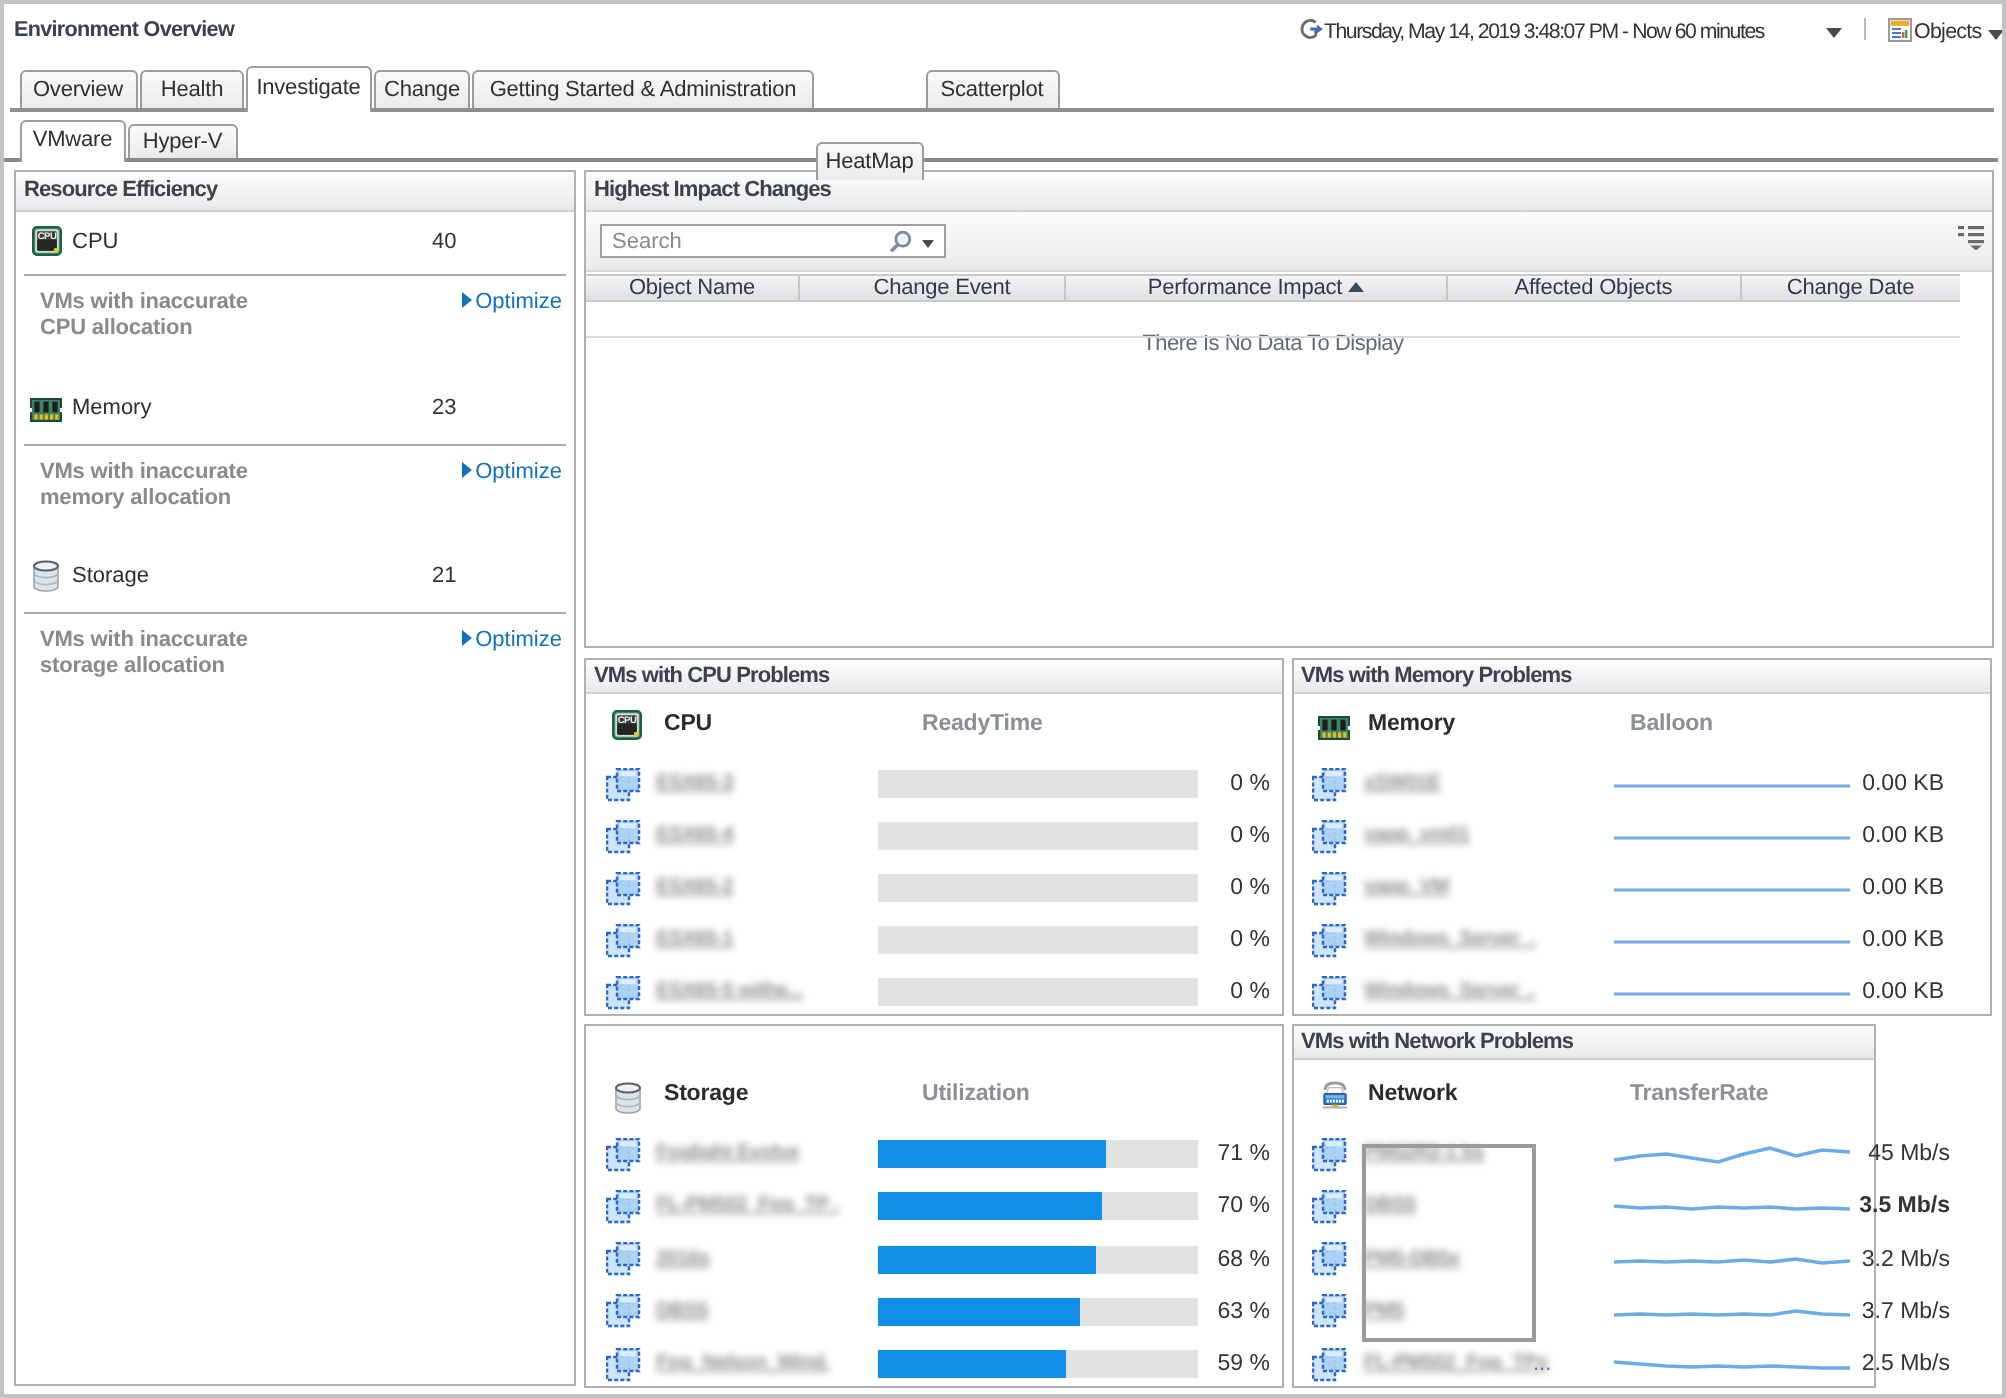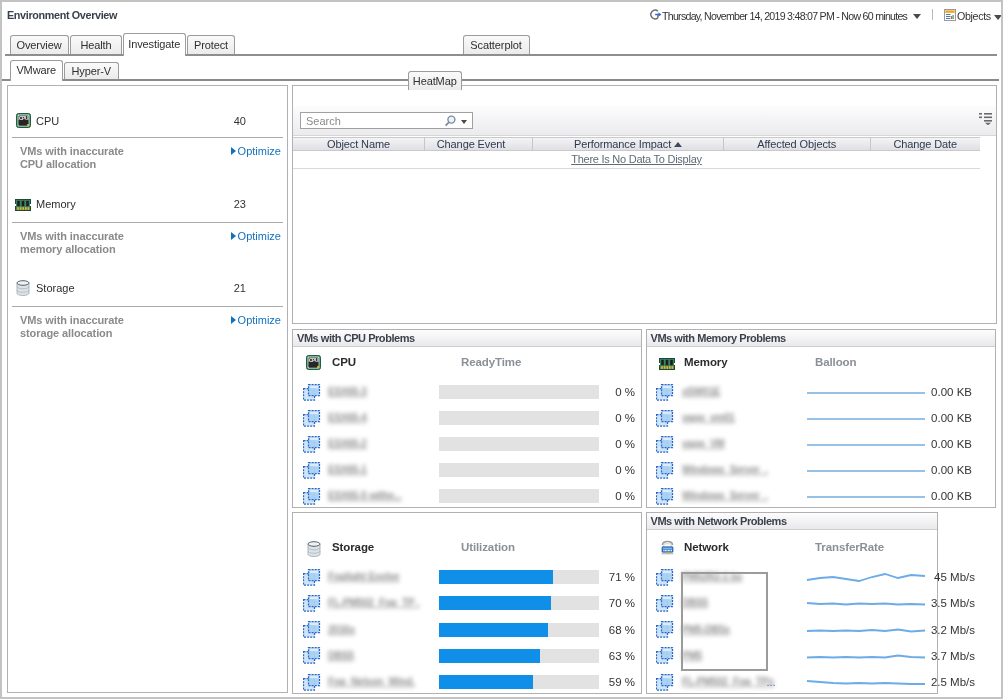--- a/index.html
+++ b/index.html
@@ -22,21 +22,21 @@
 .panel { position:absolute; border:1px solid #b1b1b4; background:#fff; }
 .phead { position:absolute; left:0; right:0; top:0; height:20px;
   background:linear-gradient(#fdfdfd,#e9e9ec); border-bottom:1px solid #cfcfd2;
   font-size:11px; font-weight:bold; color:#3b424d; line-height:19px; padding-left:4px; letter-spacing:-0.45px;}
 .phead2 { height:17px; line-height:16px; }
 .sep { position:absolute; height:1px; background:#a9a9a9; }
 .dim { font-weight:bold; color:#8a8a8a; font-size:11px; line-height:13px; letter-spacing:-0.1px;}
 .opt { position:absolute; font-size:11px; color:#1271bc; }
 .opt .tri { display:inline-block; width:0; height:0; border-left:5px solid #1271bc;
   border-top:4px solid transparent; border-bottom:4px solid transparent; margin-right:2px; }
-.val { position:absolute; font-size:11px; color:#333; text-align:right; }
+.val { position:absolute; font-size:11px; color:#333; }
 .mname { font-size:11.5px; font-weight:bold; color:#2b2b2b; letter-spacing:-0.1px;}
 .mcol  { font-size:11.5px; font-weight:bold; color:#8a9097; letter-spacing:-0.1px;}
 .blur { color:#8e8e8e; filter:blur(1.9px); font-size:10px; font-weight:bold; text-decoration:underline; white-space:nowrap; letter-spacing:-0.2px; }
 .bar { position:absolute; width:160px; height:14px; background:#e2e2e2; }
 .bar .fill { position:absolute; left:0; top:0; bottom:0; background:#0f8fe8; }
 .pct { position:absolute; width:40px; font-size:11.5px; color:#333; text-align:right; }
 .kb  { position:absolute; width:60px; font-size:11.5px; color:#333; text-align:right; }
 
 
 .search { position:absolute; border:1px solid #a0a0a0; background:#fff; }
@@ -53,48 +53,50 @@
   <div class="edge" style="left:0; top:0; width:1003px; height:2px;"></div>
   <div class="edge" style="left:0; top:0; width:2px; height:699px;"></div>
   <div class="edge" style="left:1001px; top:0; width:2px; height:699px;"></div>
   <div class="edge" style="left:0; top:697px; width:1003px; height:2px;"></div>
 
   <div class="abs title">Environment Overview</div>
   <svg class="abs" style="left:648px; top:8px;" width="14" height="13" viewBox="0 0 15 14">
     <path d="M10.6 3.4 A4.6 4.6 0 1 0 10.6 10.6 M10.6 10.6 L10.6 7.6" fill="none" stroke="#6a6a6a" stroke-width="1.5"></path>
     <path d="M7.6 6.2 H11.2 V4.6 L14.4 7 L11.2 9.4 V7.8 H7.6 Z" fill="#3c6fc4"></path>
   </svg>
-  <div class="abs" style="left:662px; top:10px; width:246px; font-size:10.6px; color:#333; letter-spacing:-0.72px; white-space:nowrap;">Thursday, November 14, 2019 3:48:07 PM - Now 60 minutes</div>
+  <div class="abs" style="left:662px; top:10px; width:246px; font-size:10.6px; color:#333; letter-spacing:-0.72px; white-space:nowrap;">Thursday, May 14, 2019 3:48:07 PM - Now 60 minutes</div>
   <div class="abs" style="left:913px; top:14px; width:0; height:0; border-top:5px solid #4a4a4a; border-left:4.5px solid transparent; border-right:4.5px solid transparent;"></div>
   <div class="abs" style="left:932px; top:9px; width:1px; height:11px; background:#b9b9b9;"></div>
   <svg class="abs" style="left:944px; top:9px;" width="12" height="12" viewBox="0 0 12 12">
     <rect x="0.5" y="0.5" width="11" height="11" fill="#fdfdfd" stroke="#9a9a9a" stroke-width="1"></rect>
     <rect x="1.3" y="1.3" width="9.4" height="2.6" fill="#f0a929"></rect>
     <rect x="2" y="5" width="4.5" height="1" fill="#4a7ab8"></rect>
     <rect x="2" y="7" width="4.5" height="1" fill="#4a7ab8"></rect>
     <rect x="2" y="9" width="4.5" height="1" fill="#4a7ab8"></rect>
     <rect x="7" y="7" width="1.2" height="3" fill="#e05c3a"></rect>
     <rect x="8.5" y="6" width="1.2" height="4" fill="#3fa045"></rect>
   </svg>
   <div class="abs" style="left:957px; top:10px; font-size:10.7px; color:#333; letter-spacing:-0.35px;">Objects</div>
   <div class="abs" style="left:994px; top:15px; width:0; height:0; border-top:5px solid #4a4a4a; border-left:4.5px solid transparent; border-right:4.5px solid transparent;"></div>
 
   <div class="abs tabline1"></div>
   <div class="tab" style="left:9.5px; top:34.5px; width:59px; height:19.5px; line-height:19px;">Overview</div>
   <div class="tab" style="left:70px; top:34.5px; width:52px; height:19.5px; line-height:19px;">Health</div>
   <div class="tab sel" style="left:123px; top:32.5px; width:62.5px; height:23px; line-height:21px;">Investigate</div>
-  <div class="tab" style="left:187px; top:34.5px; width:48px; height:19.5px; line-height:19px;">Protect</div>
+  <div class="tab" style="left:187px; top:34.5px; width:48px; height:19.5px; line-height:19px;">Change</div>
+  <div class="tab" style="left:236px; top:34.5px; width:171px; height:19.5px; line-height:19px;">Getting Started &amp; Administration</div>
   <div class="tab" style="left:408px; top:34.5px; width:53.5px; height:19.5px; line-height:19px;margin-top:36px;">HeatMap</div>
   <div class="tab" style="left:462.5px; top:34.5px; width:67px; height:19.5px; line-height:19px;">Scatterplot</div>
 
   <div class="abs tabline2"></div>
   <div class="tab sel" style="left:9.5px; top:59.5px; width:53.5px; height:21.5px; line-height:19px;">VMware</div>
   <div class="tab" style="left:64px; top:61.5px; width:54.5px; height:17.5px; line-height:17px;">Hyper-V</div>
 
   <div class="panel" style="left:7px; top:85px; width:281px; height:608px;">
+    <div class="phead">Resource Efficiency</div>
 
     <svg class="abs" style="left:8px; top:27px;" width="15" height="15" viewBox="0 0 15 15">
       <rect x="0.5" y="0.5" width="14" height="14" rx="2" fill="#3a8560" stroke="#1f5e40"></rect>
       <rect x="1.6" y="1.6" width="11.8" height="11.8" rx="1.2" fill="#cfe2d6"></rect>
       <rect x="2.6" y="2.6" width="9.8" height="9.8" rx="0.6" fill="#3a3a3a"></rect>
       <rect x="2.6" y="7" width="9.8" height="5.4" rx="0.6" fill="#262626"></rect>
       <text x="7.5" y="6.6" font-size="4.8" font-weight="bold" fill="#ededed" text-anchor="middle" font-family="Liberation Sans" letter-spacing="-0.3">CPU</text>
       <circle cx="12" cy="12" r="1.1" fill="#f2c410"></circle>
     </svg>
     <div class="abs" style="left:28px; top:29px; font-size:11px; color:#2e2e2e;">CPU</div>
@@ -129,45 +131,46 @@
       <path d="M1 10 a6 2.3 0 0 0 12 0" fill="none" stroke="#aab6bf" stroke-width="0.8"></path>
     </svg>
     <div class="abs" style="left:28px; top:196px; font-size:11px; color:#2e2e2e;">Storage</div>
     <div class="val" style="left:208px; top:196px; width:30px;">21</div>
     <div class="sep" style="left:4px; top:220px; width:271px;"></div>
     <div class="abs dim" style="left:12px; top:228px;">VMs with inaccurate<br>storage allocation</div>
     <div class="opt" style="right:6px; top:228px;"><span class="tri"></span>Optimize</div>
   </div>
 
   <div class="panel" style="left:292px; top:85px; width:705px; height:239px;">
+    <div class="phead">Highest Impact Changes</div>
     <div class="abs" style="left:0; top:20px; width:703px; height:30px; background:linear-gradient(#fcfcfd,#ebebee); border-bottom:1px solid #d6d6d9;"></div>
     <div class="search" style="left:7px; top:26px; width:173px; height:17px;">
       <span class="ph">Search</span>
       <svg class="abs" style="left:143px; top:2px;" width="13" height="13" viewBox="0 0 13 13">
         <circle cx="7.4" cy="4.6" r="3.5" fill="#eef3f8" stroke="#7b8ba4" stroke-width="1.4"></circle>
         <line x1="4.8" y1="7.4" x2="1.6" y2="10.6" stroke="#7b8ba4" stroke-width="1.8"></line>
       </svg>
       <div class="abs" style="left:160px; top:6.5px; width:0; height:0; border-top:4px solid #4a4a4a; border-left:3.5px solid transparent; border-right:3.5px solid transparent;"></div>
     </div>
     <svg class="abs" style="left:686px; top:26px;" width="13" height="13" viewBox="0 0 13 13">
       <rect x="0" y="1" width="3" height="1.6" fill="#6a6a6a"></rect>
         <rect x="5" y="1" width="8" height="1.6" fill="#6a6a6a"></rect>
       <rect x="0" y="4.5" width="3" height="1.6" fill="#6a6a6a"></rect>
         <rect x="5" y="4.5" width="8" height="1.6" fill="#6a6a6a"></rect>
       <rect x="5" y="8" width="8" height="1.6" fill="#6a6a6a"></rect>
       <path d="M6 10.8 h6 l-3 2.5 z" fill="#6a6a6a"></path>
     </svg>
     <div class="thead" style="left:0; top:51px; width:687px; height:14px;">
-      <div class="th" style="left:0; width:132px;">Object Name</div>
+      <div class="th" style="left:0; width:107px;">Object Name</div>
       <div class="th" style="left:117px; width:123px;">Change Event</div>
       <div class="th" style="left:240px; width:191px;">Performance Impact <span style="display:inline-block; width:0; height:0; border-bottom:5px solid #3c4a5e; border-left:4px solid transparent; border-right:4px solid transparent; vertical-align:1px;"></span></div>
       <div class="th" style="left:431px; width:146.5px;">Affected Objects</div>
       <div class="th" style="left:577.5px; width:109.5px; border-right:none;">Change Date</div>
     </div>
-    <div class="nodata" style="left:0; top:67px; width:687px;text-decoration:underline;">There Is No Data To Display</div>
+    <div class="nodata" style="left:0; top:80px; width:687px;">There Is No Data To Display</div>
     <div class="abs" style="left:0; top:82px; width:687px; height:1px; background:#d9d9d9;"></div>
   </div>
 
   <div class="panel" style="left:292px; top:329px; width:350px; height:179px;">
     <div class="phead phead2">VMs with CPU Problems</div>
     <svg class="abs" style="left:13px; top:25px;" width="15" height="15" viewBox="0 0 15 15">
       <rect x="0.5" y="0.5" width="14" height="14" rx="2" fill="#3a8560" stroke="#1f5e40"></rect>
       <rect x="1.6" y="1.6" width="11.8" height="11.8" rx="1.2" fill="#cfe2d6"></rect>
       <rect x="2.6" y="2.6" width="9.8" height="9.8" rx="0.6" fill="#3a3a3a"></rect>
       <rect x="2.6" y="7" width="9.8" height="5.4" rx="0.6" fill="#262626"></rect>
@@ -381,21 +384,21 @@
     <div class="kb" style="left:268.5px; top:58.5px;">45 Mb/s</div>
     <svg class="abs vm" style="left:9.5px; top:82px;" width="18" height="17" viewBox="0 0 18 17">
         <rect x="0.5" y="4.5" width="11" height="11.5" fill="#cde5f9" stroke="#2b66c8" stroke-width="1.25" stroke-dasharray="2 1.1"></rect>
         <rect x="5.5" y="0.5" width="11" height="11" fill="#a8d0f2" fill-opacity="0.92" stroke="#2b66c8" stroke-width="1.25" stroke-dasharray="2 1.1"></rect>
         <rect x="6.8" y="1.6" width="8.4" height="2.6" fill="#ffffff" fill-opacity="0.55"></rect>
       </svg>
     <div class="abs blur" style="left:35.5px; top:84.5px;">DBS5</div>
     <svg class="abs" style="left:159.5px; top:82.5px;" width="120" height="16">
         <polyline points="1,8 14,9 27,8.5 40,9.5 53,8.5 66,9 79,8.5 92,9.5 105,9 119,9.5" fill="none" stroke="#6cace6" stroke-width="1.8"></polyline>
       </svg>
-    <div class="kb" style="left:268.5px; top:84.5px;">3.5 Mb/s</div>
+    <div class="kb" style="left:268.5px; top:84.5px;font-weight:bold;">3.5 Mb/s</div>
     <svg class="abs vm" style="left:9.5px; top:108.5px;" width="18" height="17" viewBox="0 0 18 17">
         <rect x="0.5" y="4.5" width="11" height="11.5" fill="#cde5f9" stroke="#2b66c8" stroke-width="1.25" stroke-dasharray="2 1.1"></rect>
         <rect x="5.5" y="0.5" width="11" height="11" fill="#a8d0f2" fill-opacity="0.92" stroke="#2b66c8" stroke-width="1.25" stroke-dasharray="2 1.1"></rect>
         <rect x="6.8" y="1.6" width="8.4" height="2.6" fill="#ffffff" fill-opacity="0.55"></rect>
       </svg>
     <div class="abs blur" style="left:35.5px; top:111px;">PM5-DB5x</div>
     <svg class="abs" style="left:159.5px; top:109px;" width="120" height="16">
         <polyline points="1,9 14,8.5 27,9 40,8.5 53,9 66,8 79,9 92,7.5 105,9.5 119,8.5" fill="none" stroke="#6cace6" stroke-width="1.8"></polyline>
       </svg>
     <div class="kb" style="left:268.5px; top:111px;">3.2 Mb/s</div>

